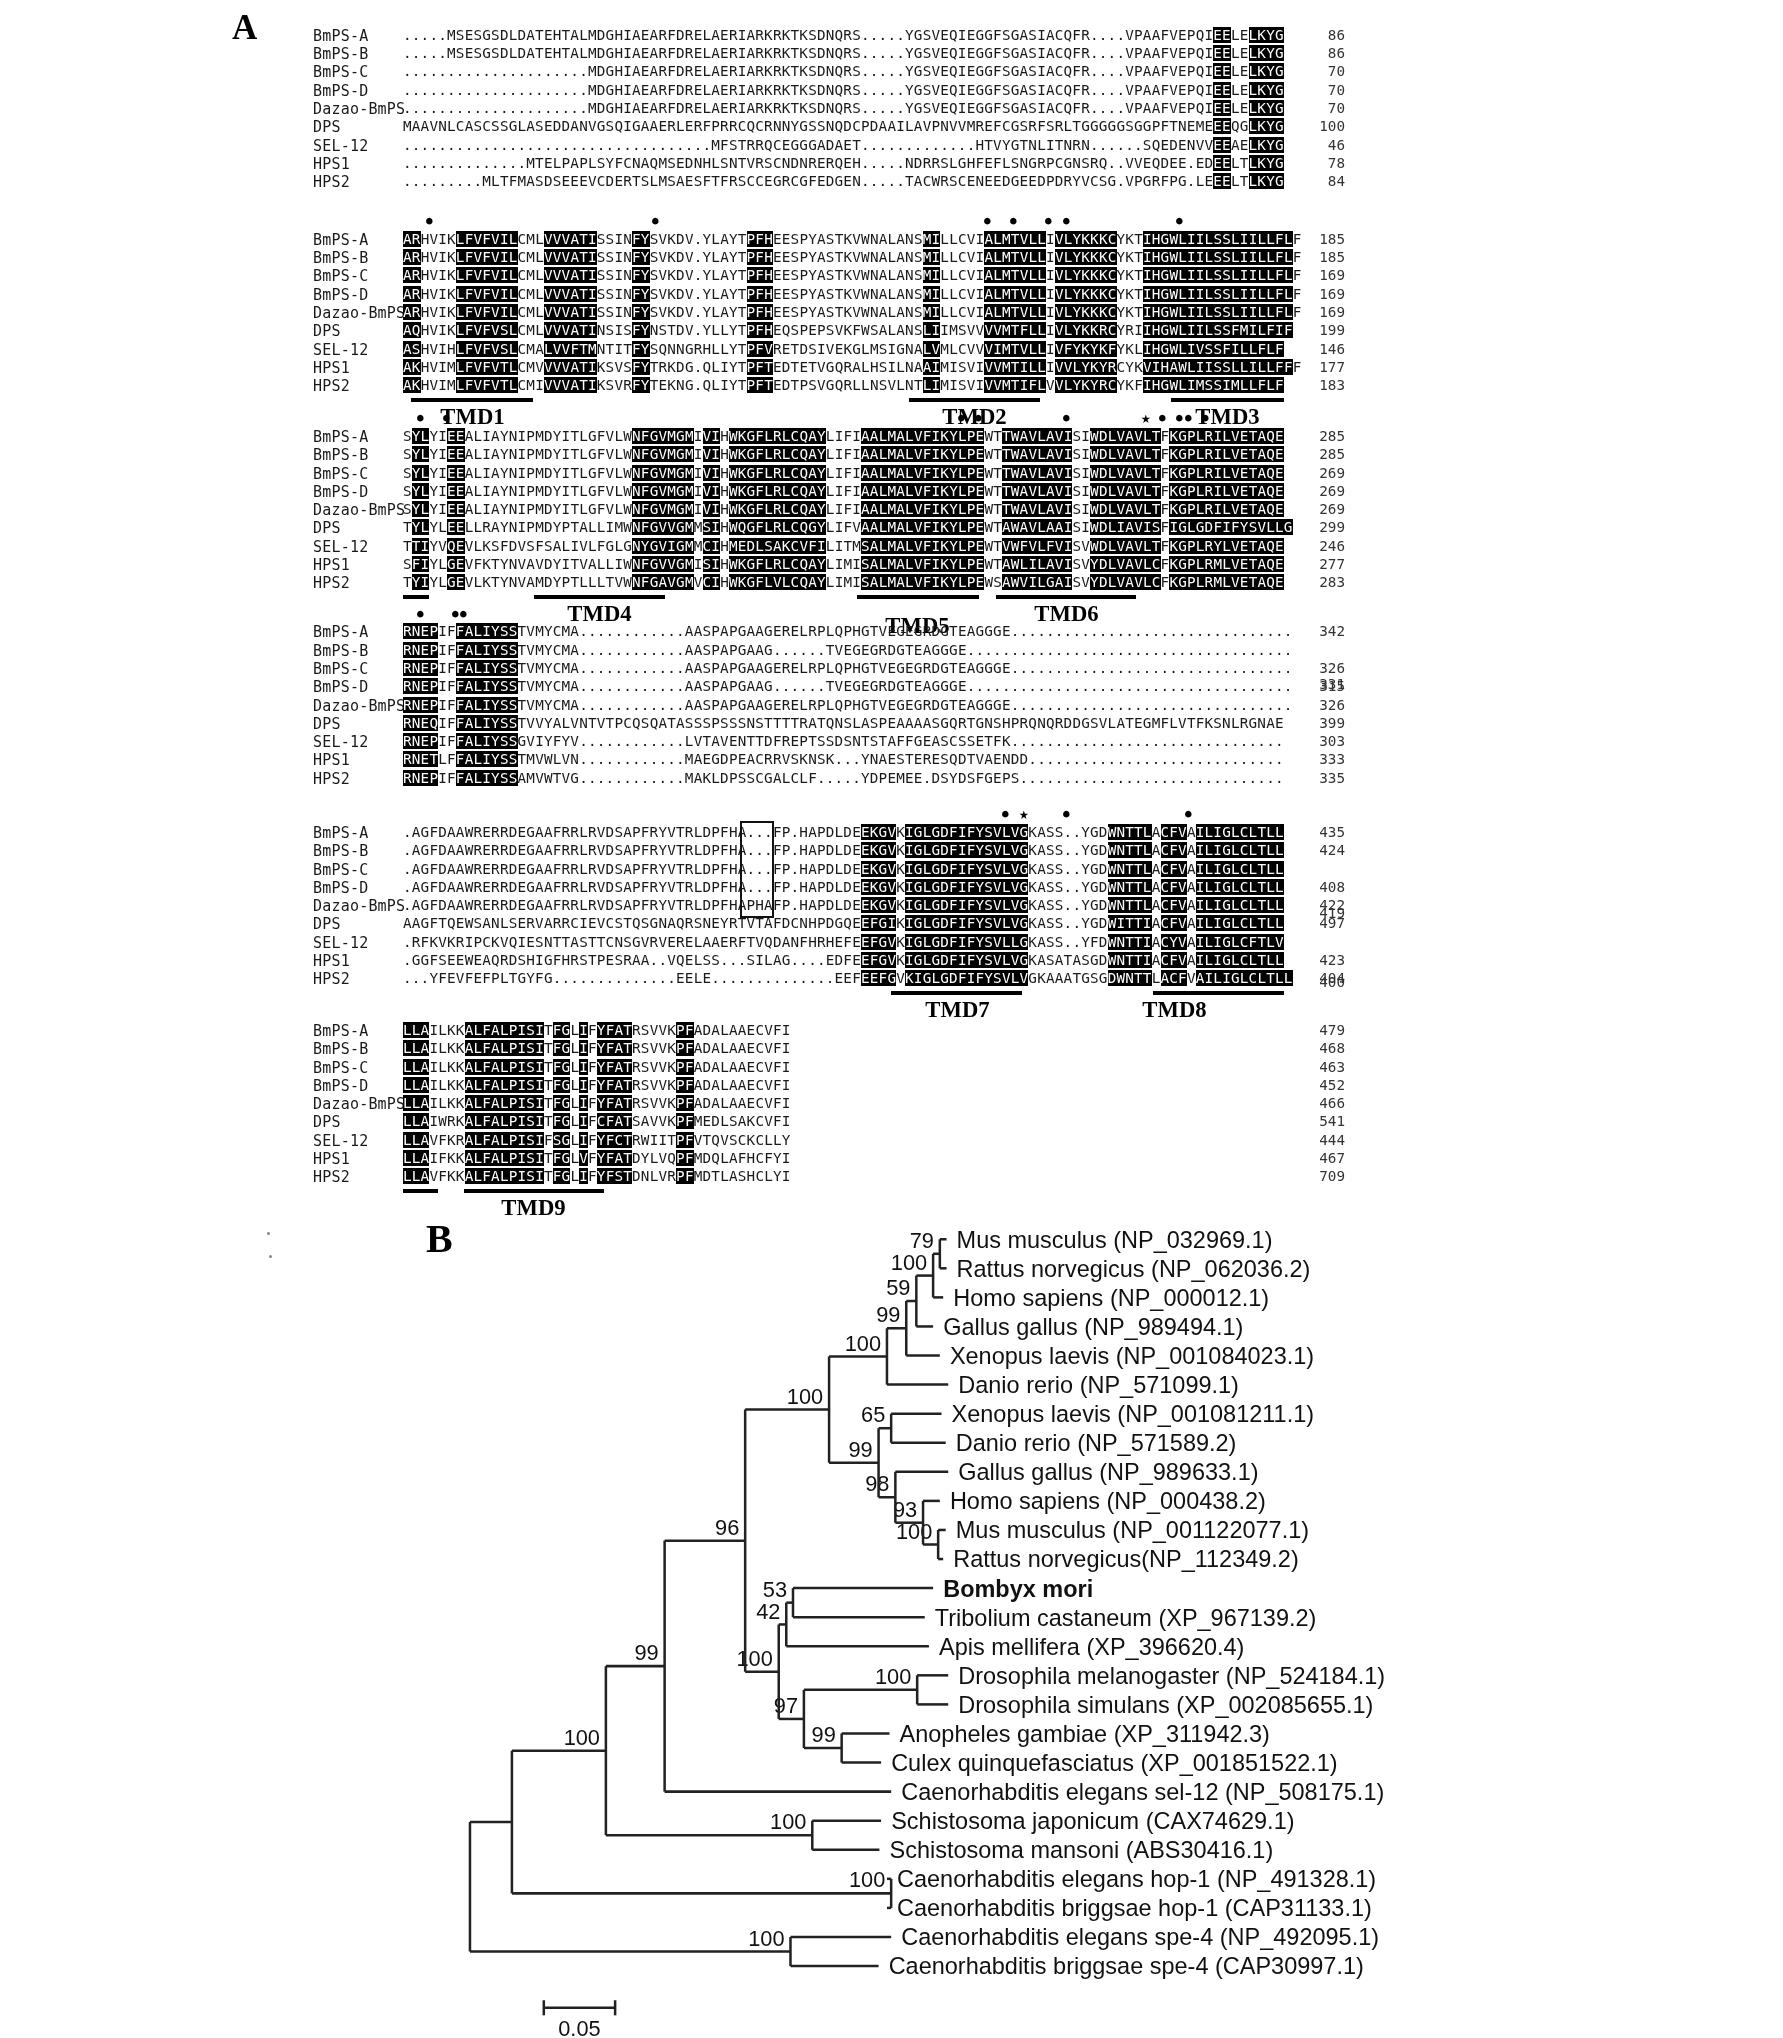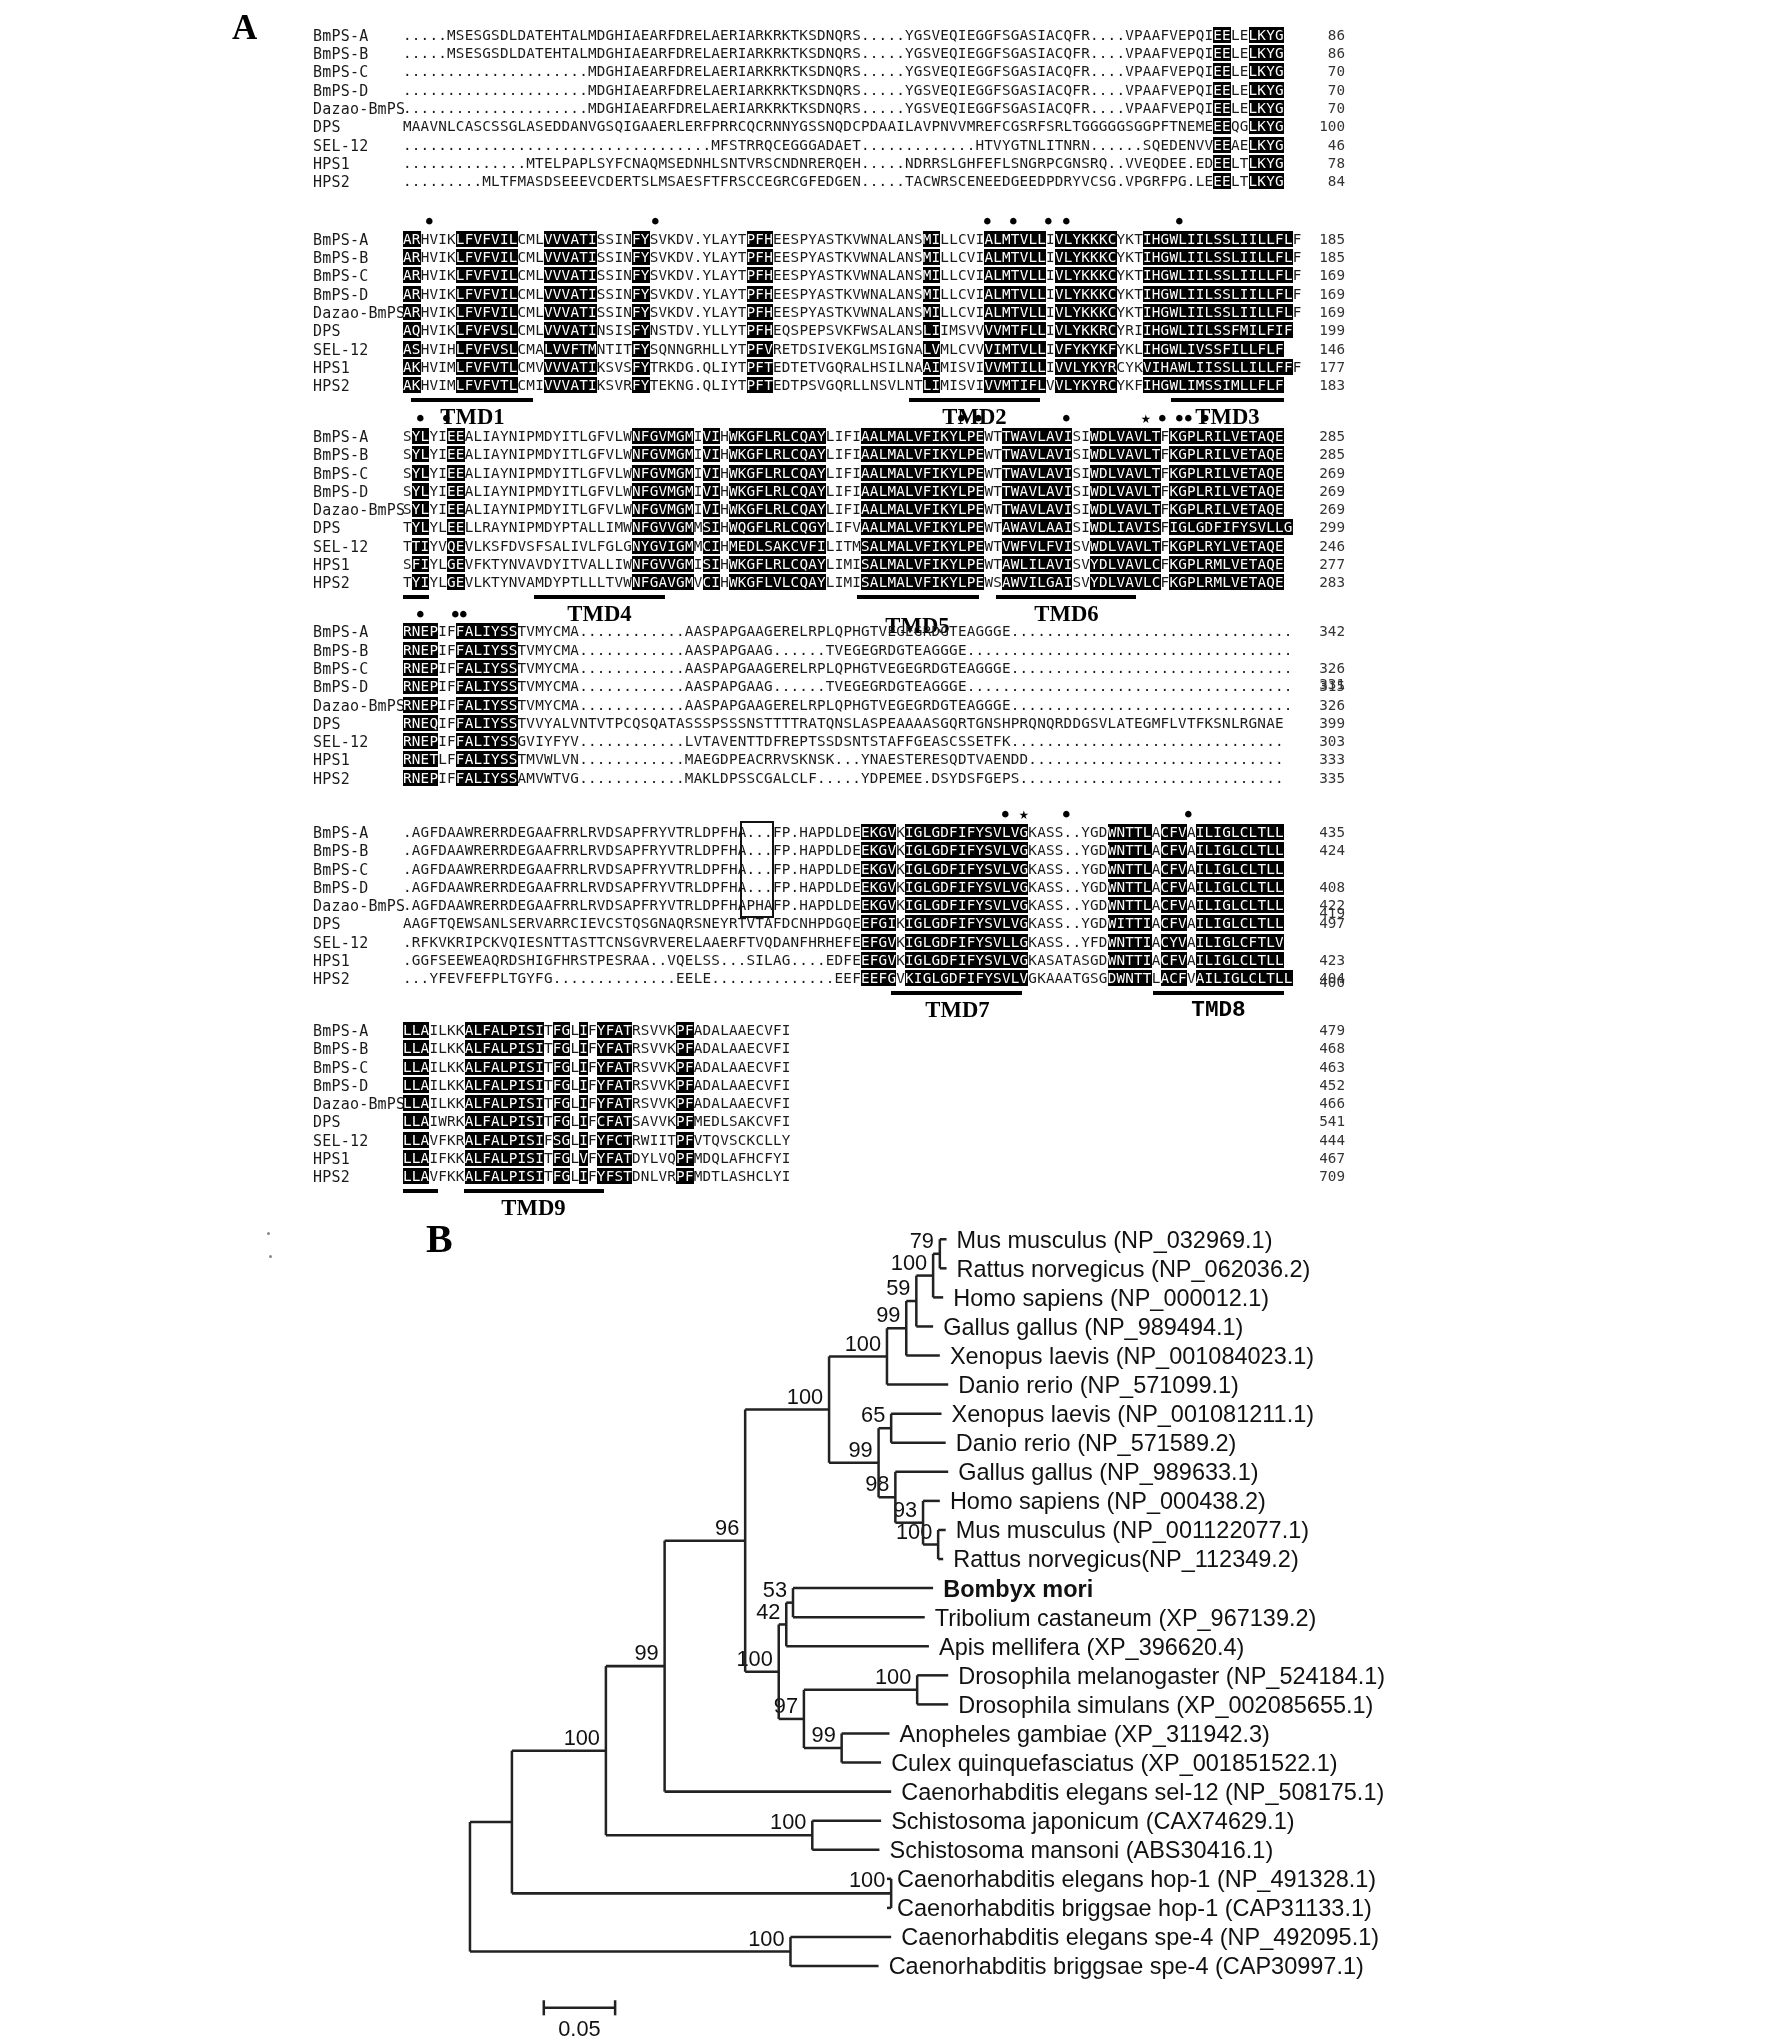--- a/index.html
+++ b/index.html
@@ -200,21 +200,21 @@
       <div class="aln-row aln-name" style="top: 970px;">HPS2</div>
       <div class="aln-row aln-seq" style="top: 970px;">...YFEVFEFPLTGYFG..............EELE..............EEF<b>EEFG</b>V<b>KIGLGDFIFYSVLV</b>GKAAATGSG<b>DWNTT</b>L<b>ACF</b>V<b>AILIGLCLTLL</b></div>
       <div class="aln-row aln-num" style="top: 970px;">404</div>
       <div class="marker" style="left: 1002px; top: 807px; font-size: 11px;">●</div>
       <div class="marker" style="left: 1019px; top: 804px; font-size: 16px;">★</div>
       <div class="marker" style="left: 1063px; top: 807px; font-size: 11px;">●</div>
       <div class="marker" style="left: 1185px; top: 807px; font-size: 11px;">●</div>
       <div class="tmd-bar" style="left: 891px; width: 131px; top: 991px;"></div>
       <div class="tmd-label" style="left: 907px; width: 101px; top: 997px;">TMD7</div>
       <div class="tmd-bar" style="left: 1153px; width: 131px; top: 991px;"></div>
-      <div class="tmd-label" style="left: 1168px; width: 101px; top: 997px; font-family: Liberation Mono, monospace;">TMD8</div>
+      <div class="tmd-label" style="left: 1124px; width: 101px; top: 997px;">TMD8</div>
       <div class="seq-box" style="left: 740px; top: 821px; width: 29.5px; height: 93px;"></div>
       <div class="aln-row aln-name" style="top: 1022px;">BmPS-A</div>
       <div class="aln-row aln-seq" style="top: 1022px;"><b>LLA</b>ILKK<b>ALFALPISI</b>T<b>FG</b>L<b>I</b>F<b>YFAT</b>RSVVK<b>PF</b>ADALAAECVFI</div>
       <div class="aln-row aln-num" style="top: 1022px;">479</div>
       <div class="aln-row aln-name" style="top: 1040px;">BmPS-B</div>
       <div class="aln-row aln-seq" style="top: 1040px;"><b>LLA</b>ILKK<b>ALFALPISI</b>T<b>FG</b>L<b>I</b>F<b>YFAT</b>RSVVK<b>PF</b>ADALAAECVFI</div>
       <div class="aln-row aln-num" style="top: 1040px;">468</div>
       <div class="aln-row aln-name" style="top: 1059px;">BmPS-C</div>
       <div class="aln-row aln-seq" style="top: 1059px;"><b>LLA</b>ILKK<b>ALFALPISI</b>T<b>FG</b>L<b>I</b>F<b>YFAT</b>RSVVK<b>PF</b>ADALAAECVFI</div>
       <div class="aln-row aln-num" style="top: 1059px;">463</div>

